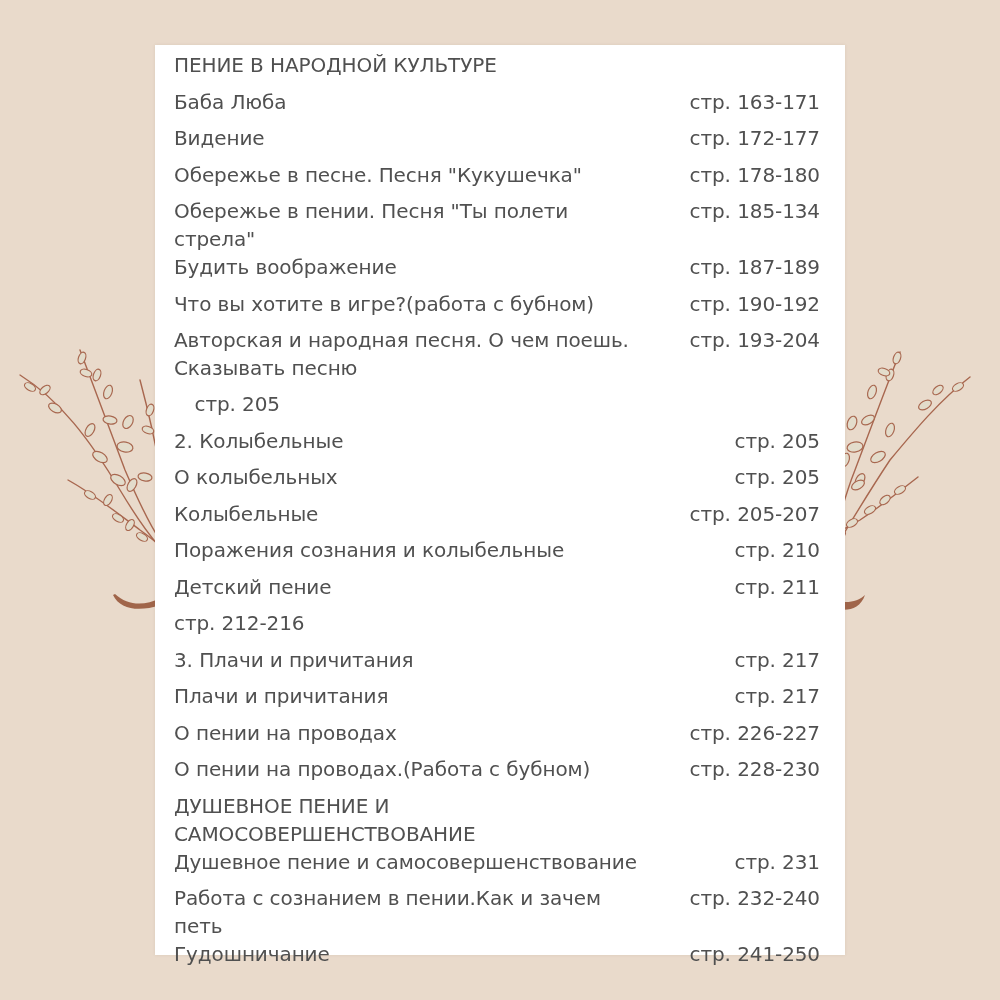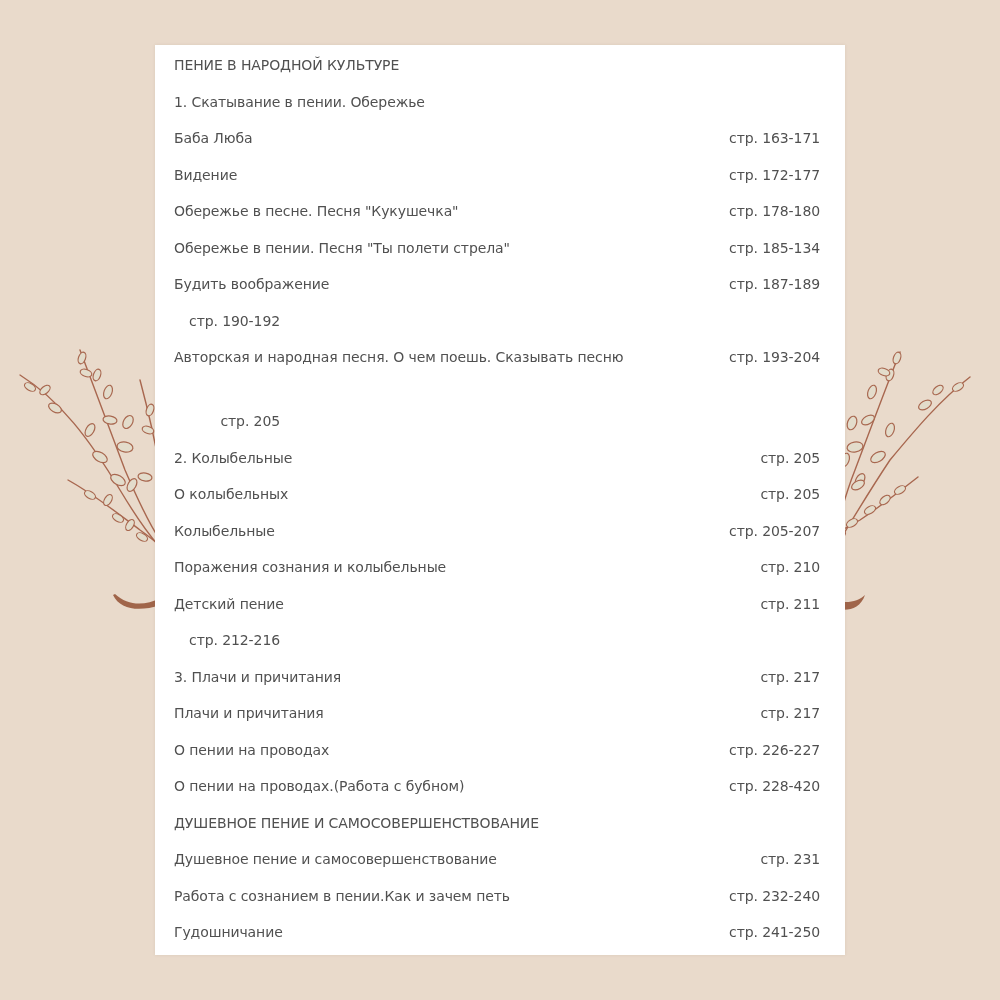--- a/index.html
+++ b/index.html
@@ -30,21 +30,21 @@
       height: 910px;
       background: #ffffff;
       box-shadow: 0 0 3px rgba(120, 90, 60, 0.12);
       box-sizing: border-box;
       padding: 6px 25px 0 19px;
     }
     .row {
       display: flex;
       justify-content: space-between;
       align-items: flex-start;
-      font-size: 14px;
+      font-size: 20px;
       line-height: 28px;
       color: #505050;
       min-height: 36.5px;
       letter-spacing: -0.1px;
     }
     .row.multi {
       min-height: 64px;
     }
     .row .title {
       flex: 1 1 auto;
@@ -130,44 +130,41 @@
 </svg>
 
 <div class="card">
   <div id="toc-list">
 
     <div class="row section">
         <span class="title">ПЕНИЕ В НАРОДНОЙ КУЛЬТУРЕ</span>
         <span class="pages"></span>
       </div>
     <div class="row">
-        <span class="title">1. Скатывание в пении. Обережье</span>
-        <span class="pages"></span>
-      </div>
-    <div class="row">
         <span class="title">Баба Люба</span>
         <span class="pages">стр. 163-171</span>
       </div>
     <div class="row">
         <span class="title">Видение</span>
         <span class="pages">стр. 172-177</span>
       </div>
     <div class="row">
         <span class="title">Обережье в песне. Песня "Кукушечка"</span>
         <span class="pages">стр. 178-180</span>
       </div>
     <div class="row">
         <span class="title">Обережье в пении. Песня "Ты полети стрела"</span>
         <span class="pages">стр. 185-134</span>
       </div>
     <div class="row">
         <span class="title">Будить воображение</span>
         <span class="pages">стр. 187-189</span>
       </div>
     <div class="row">
+        <span class="title">Что вы хотите в игре?(работа с бубном)</span>
         <span class="pages">стр. 190-192</span>
       </div>
     <div class="row multi">
         <span class="title">Авторская и народная песня. О чем поешь. Сказывать песню</span>
         <span class="pages">стр. 193-204</span>
       </div>
     <div class="row">
         <span class="pages">стр. 205</span>
       </div>
     <div class="row">
@@ -200,21 +197,21 @@
     <div class="row">
         <span class="title">Плачи и причитания</span>
         <span class="pages">стр. 217</span>
       </div>
     <div class="row">
         <span class="title">О пении на проводах</span>
         <span class="pages">стр. 226-227</span>
       </div>
     <div class="row">
         <span class="title">О пении на проводах.(Работа с бубном)</span>
-        <span class="pages">стр. 228-420</span>
+        <span class="pages">стр. 228-230</span>
       </div>
     <div class="row section">
         <span class="title" style="max-width:none">ДУШЕВНОЕ ПЕНИЕ И САМОСОВЕРШЕНСТВОВАНИЕ</span>
         <span class="pages"></span>
       </div>
     <div class="row">
         <span class="title">Душевное пение и самосовершенствование</span>
         <span class="pages">стр. 231</span>
       </div>
     <div class="row">

